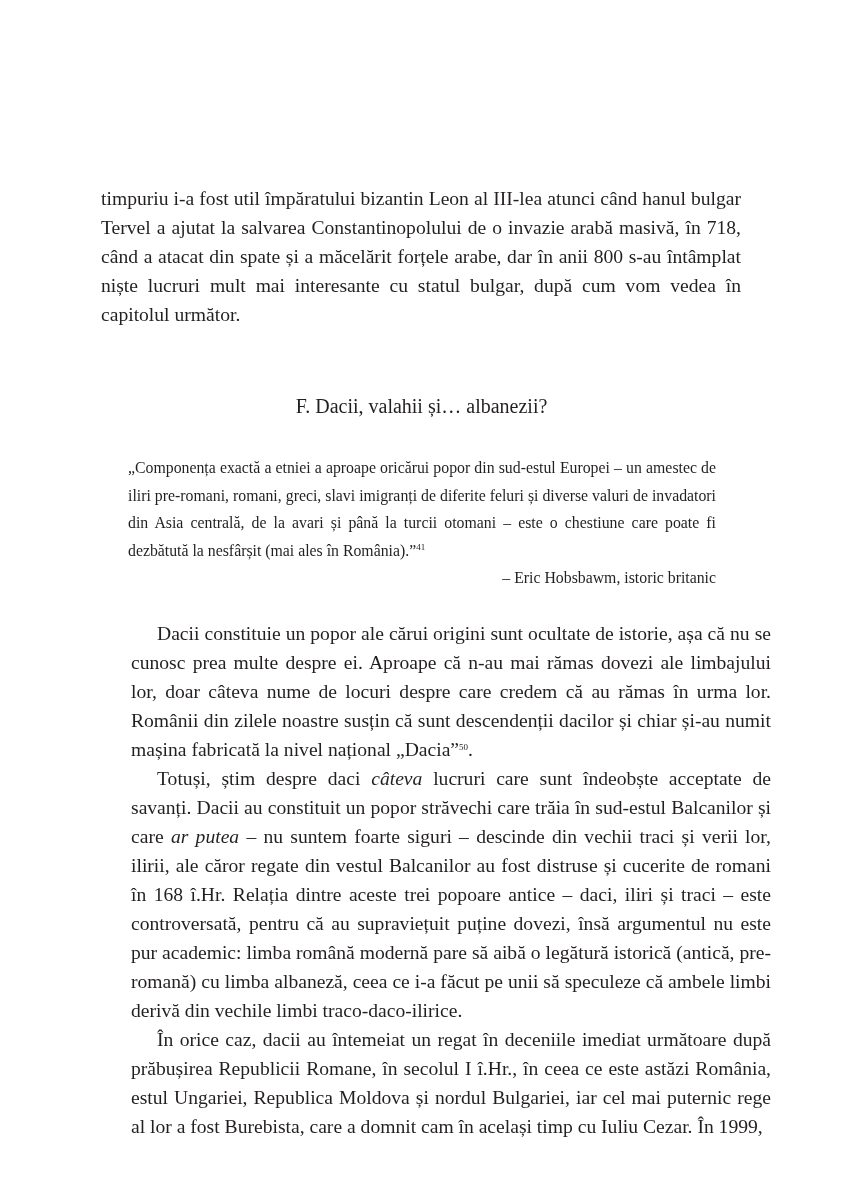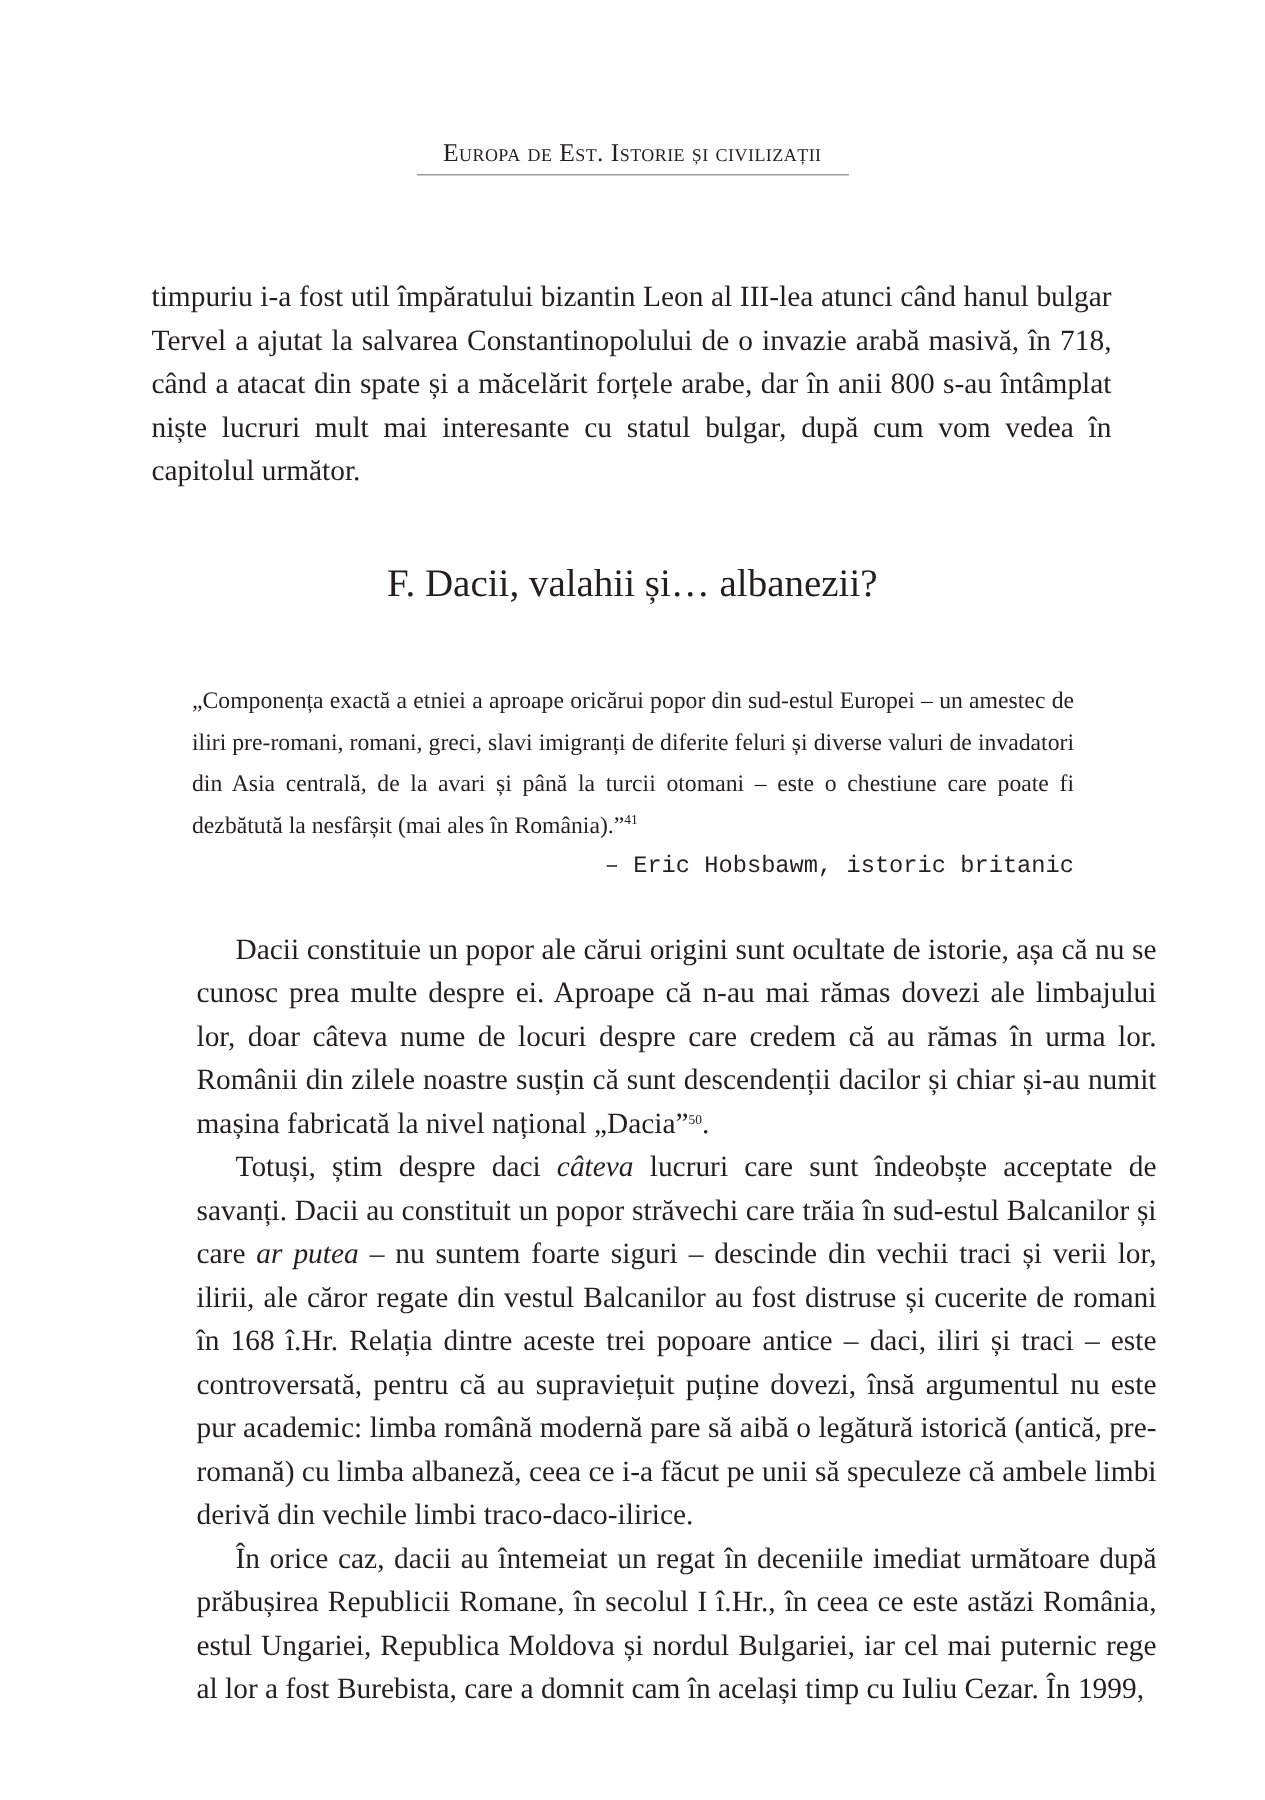--- a/index.html
+++ b/index.html
@@ -50,56 +50,54 @@
       margin: 0;
       text-align: justify;
     }
     .indent {
       text-indent: 26px;
     }
     .section-heading {
       position: absolute;
       left: 0;
       width: 843px;
-      top: 376px;
+      top: 393px;
       text-align: center;
-      font-size: 26px;
+      font-size: 20px;
       line-height: 26px;
       margin: 0;
       font-weight: normal;
     }
     .epigraph {
       position: absolute;
       left: 128px;
       width: 588px;
       top: 454px;
       font-size: 15.8px;
       line-height: 27.5px;
       margin: 0;
     }
     .epigraph p {
       margin: 0;
       text-align: justify;
     }
     .epigraph-attr {
       text-align: right !important;
-      font-family: Liberation Mono, monospace;
     }
     sup {
       font-size: 9px;
       vertical-align: 6px;
       line-height: 0;
     }
     em { font-style: italic; }
   </style>
 </head>
 <body>
 
 <div class="running-head">
-  <div class="running-title">Europa de Est. Istorie și civilizații</div>
 </div>
 
 <div class="body-text" style="top:184px;">
   <p>timpuriu i-a fost util împăratului bizantin Leon al III-lea atunci când hanul bulgar Tervel a ajutat la salvarea Constantinopolului de o invazie arabă masivă, în 718, când a atacat din spate și a măcelărit forțele arabe, dar în anii 800 s-au întâmplat niște lucruri mult mai interesante cu statul bulgar, după cum vom vedea în capitolul următor.</p>
 </div>
 
 <h2 class="section-heading">F. Dacii, valahii și… albanezii?</h2>
 
 <div class="epigraph">
   <p><span>„Componența exactă a etniei a aproape oricărui popor din sud-estul Europei – un amestec de iliri pre-romani, romani, greci, slavi imigranți de diferite feluri și diverse valuri de invadatori din Asia centrală, de la avari și până la turcii otomani – este o chestiune care poate fi dezbătută la nesfârșit (mai ales în România).”</span><sup>41</sup></p>

